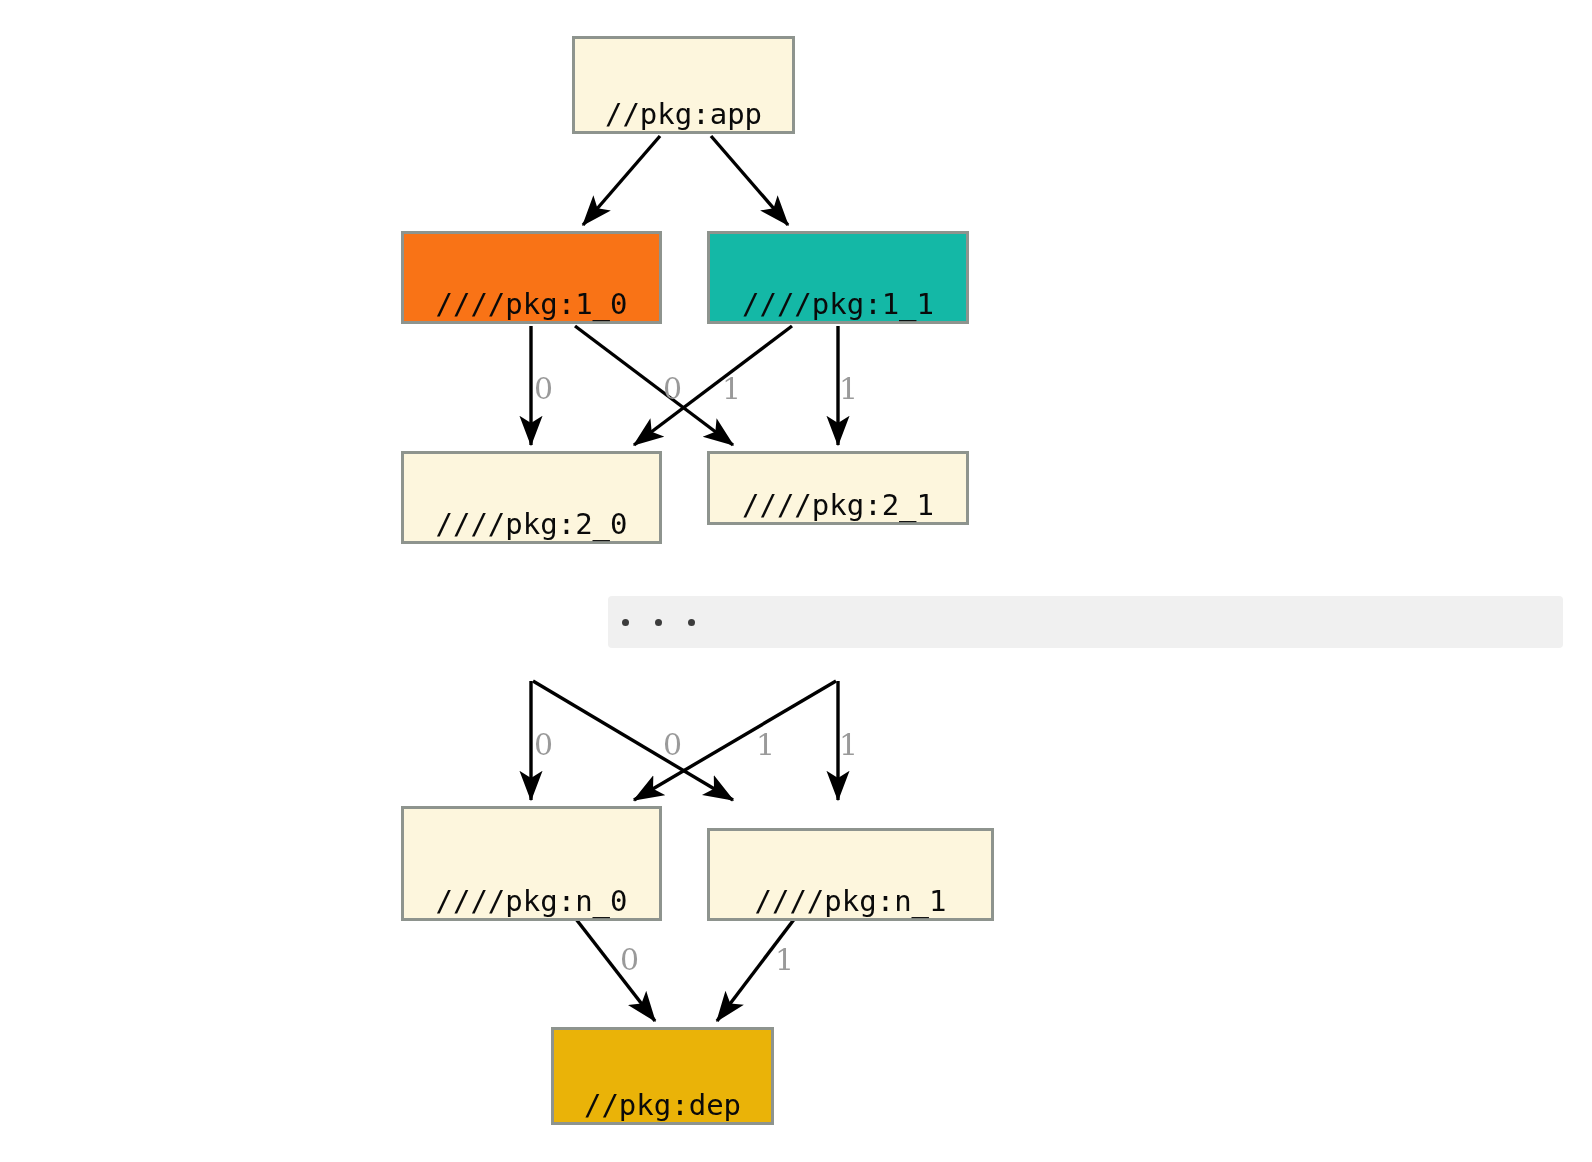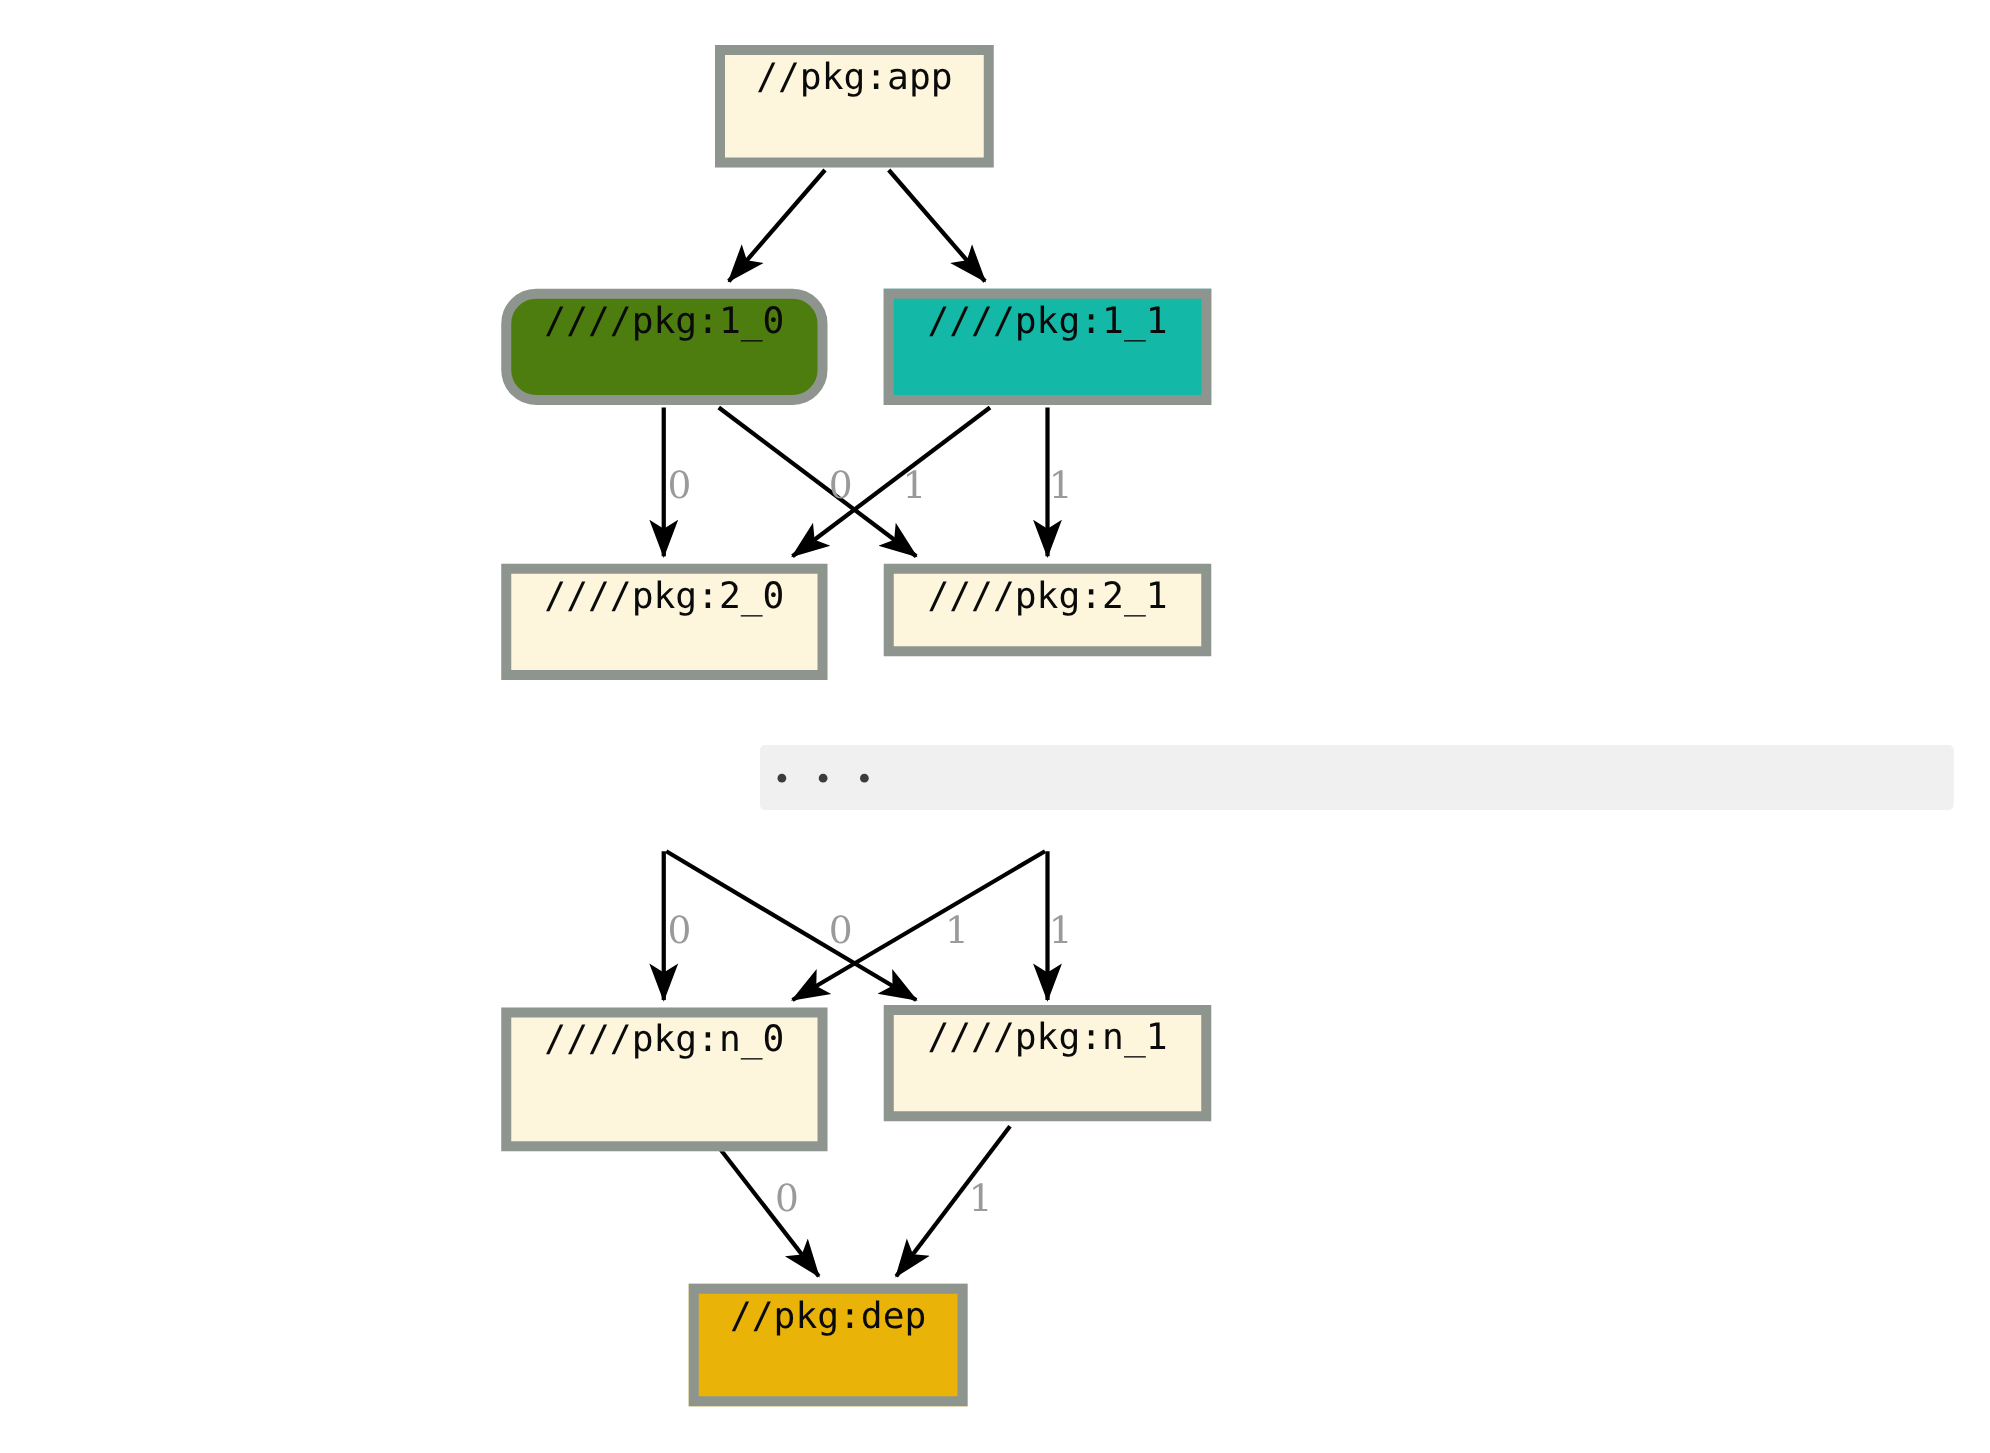--- a/index.html
+++ b/index.html
@@ -18,23 +18,23 @@
     position: absolute;
     left: 0;
     top: 0;
     width: 1592px;
     height: 1162px;
   }
   .node-box {
     position: absolute;
     box-sizing: border-box;
     background: #fdf6dd;
-    border: 8px solid #f97316;
+    border: 3px solid #f97316;
     display: flex;
-    align-items: flex-start;
+    align-items: flex-end;
     justify-content: center;
     z-index: 3;
   }
   .node-label {
     font-family: "DejaVu Sans Mono", "Liberation Mono", monospace;
     font-size: 29px;
     color: #0a0a0a;
     letter-spacing: 0px;
     white-space: nowrap;
   }
@@ -100,36 +100,36 @@
         <line x1="838" y1="681" x2="838" y2="800" marker-end="url(#arrowhead)" stroke="#000000"></line>
         <line x1="562" y1="901" x2="655" y2="1021" marker-end="url(#arrowhead)" stroke="#000000"></line>
         <line x1="808" y1="901" x2="717" y2="1021" marker-end="url(#arrowhead)" stroke="#000000"></line>
       </g>
   </svg>
 
   <div id="nodes-group">
       <div class="node-box" style="left: 572px; top: 36px; width: 223px; height: 98px; background: rgb(253, 246, 221); border-color: rgb(142, 148, 142);">
         <span class="node-label">//pkg:app</span>
       </div>
-      <div class="node-box" style="left: 401px; top: 231px; width: 261px; height: 93px; background: #4d7c0f; border-color: rgb(142, 148, 142); border-radius: 28px;">
+      <div class="node-box" style="left: 401px; top: 231px; width: 261px; height: 93px; background: #f97316; border-color: rgb(142, 148, 142);">
         <span class="node-label">////pkg:1_0</span>
       </div>
       <div class="node-box" style="left: 707px; top: 231px; width: 262px; height: 93px; background: #14b8a6; border-color: rgb(142, 148, 142);">
         <span class="node-label">////pkg:1_1</span>
       </div>
       <div class="node-box" style="left: 401px; top: 451px; width: 261px; height: 93px; background: rgb(253, 246, 221); border-color: rgb(142, 148, 142);">
         <span class="node-label">////pkg:2_0</span>
       </div>
       <div class="node-box" style="left: 707px; top: 451px; width: 262px; height: 74px; background: rgb(253, 246, 221); border-color: rgb(142, 148, 142);">
         <span class="node-label">////pkg:2_1</span>
       </div>
       <div class="node-box" style="left: 401px; top: 806px; width: 261px; height: 115px; background: rgb(253, 246, 221); border-color: rgb(142, 148, 142);">
         <span class="node-label">////pkg:n_0</span>
       </div>
-      <div class="node-box" style="left: 707px; top: 804px; width: 262px; height: 93px; background: rgb(253, 246, 221); border-color: rgb(142, 148, 142);">
+      <div class="node-box" style="left: 707px; top: 828px; width: 287px; height: 93px; background: rgb(253, 246, 221); border-color: rgb(142, 148, 142);">
         <span class="node-label">////pkg:n_1</span>
       </div>
       <div class="node-box" style="left: 551px; top: 1027px; width: 223px; height: 98px; background: #eab308; border-color: rgb(142, 148, 142);">
         <span class="node-label">//pkg:dep</span>
       </div>
     </div>
   <div id="labels-group">
       <div class="edge-label" style="left: 534px; top: 371px;">0</div>
       <div class="edge-label" style="left: 663px; top: 371px;">0</div>
       <div class="edge-label" style="left: 722px; top: 371px;">1</div>

